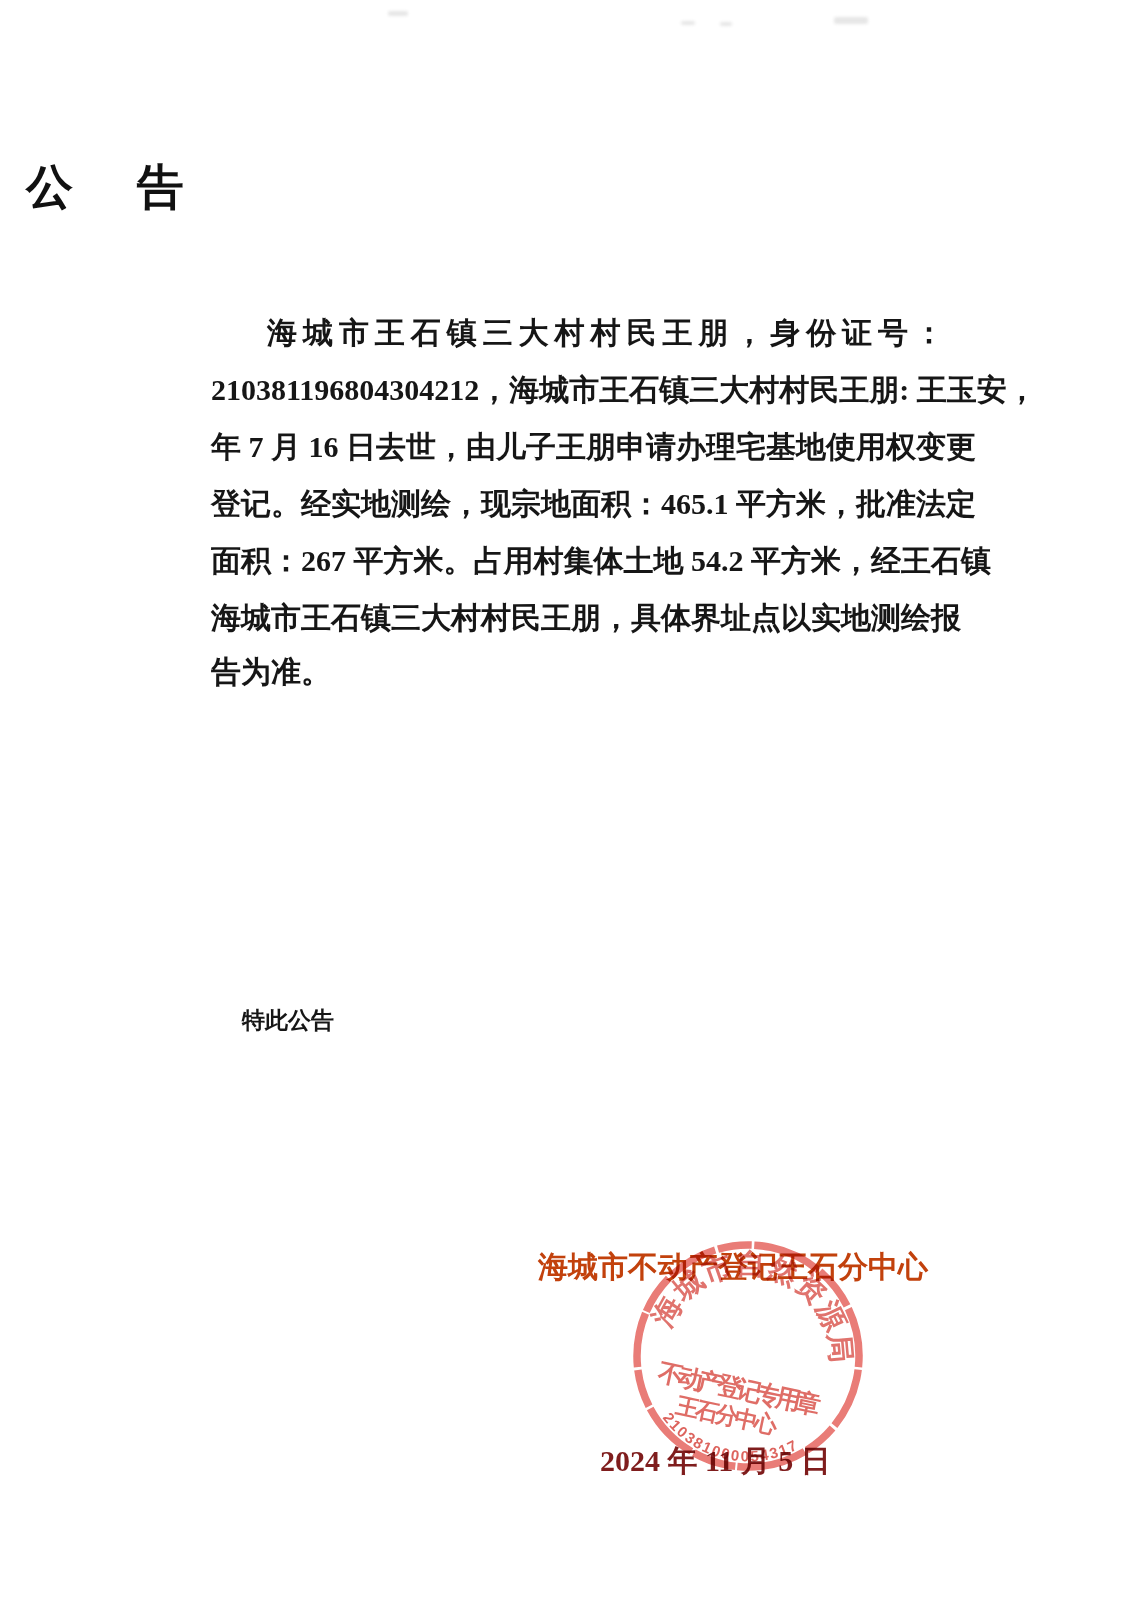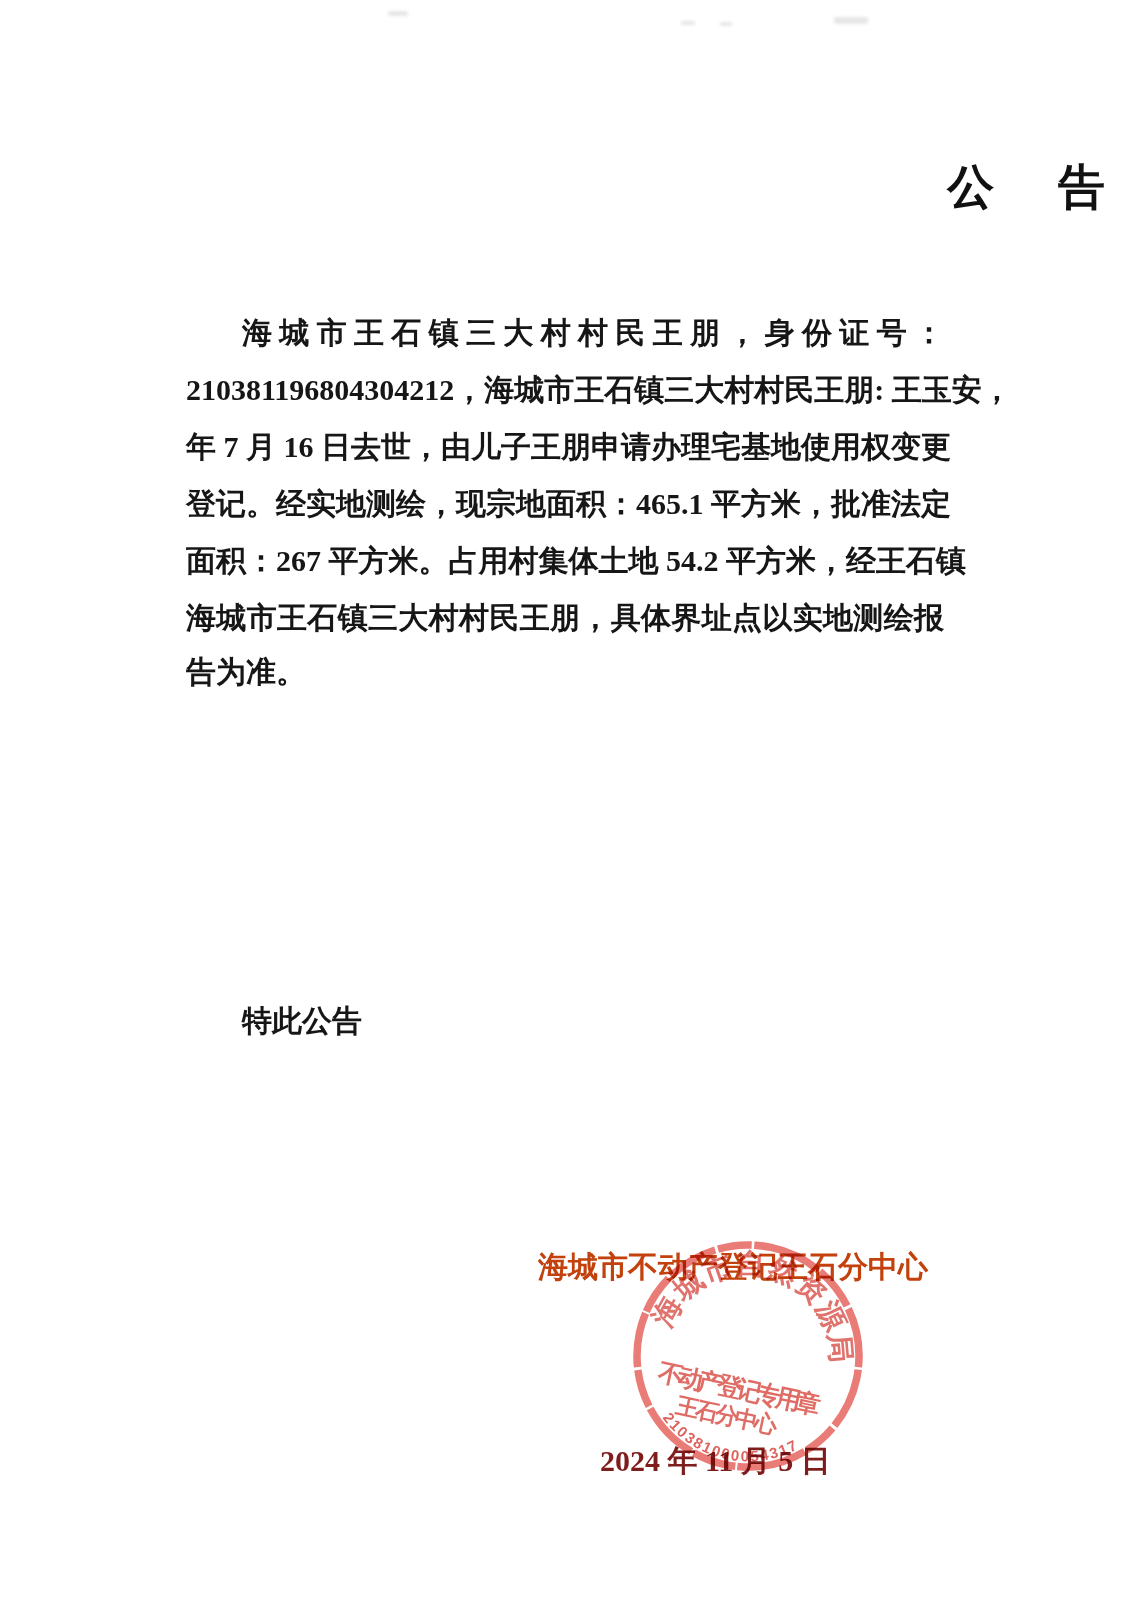--- a/index.html
+++ b/index.html
@@ -15,40 +15,41 @@
   
   .art{position:absolute;background:#c9c9c9;opacity:.45;filter:blur(1.5px);border-radius:2px;}
   .art1{left:388px;top:11px;width:20px;height:5px;}
   .art2{left:681px;top:21px;width:14px;height:4px;}
   .art3{left:720px;top:22px;width:12px;height:4px;}
   .art4{left:834px;top:17px;width:34px;height:7px;}
 
   .title{
     position:absolute;left:0;top:156px;width:100%;
     margin:0;
-    text-align:right;
+    text-align:left;
     font-size:47px;font-weight:700;
     letter-spacing:26px;text-indent:26px;
     color:#111;
   }
   .body{
     position:absolute;left:186px;top:304px;width:758px;
     font-size:30px;font-weight:600;
   }
   .line{
     height:57px;line-height:57px;
     text-align:justify;text-align-last:justify;
     white-space:nowrap;
+    margin-left:25px;
   }
   .line.first{padding-left:56px;}
   .line.last{text-align-last:left;text-align:left;font-family:Liberation Mono, monospace;}
 
   .closing{
     position:absolute;left:242px;top:998px;
-    font-size:30px;font-weight:600;line-height:45px;
+    font-size:23px;font-weight:600;line-height:45px;
   }
   .issuer{
     position:absolute;left:538px;top:1244px;
     font-size:30px;font-weight:600;line-height:45px;
     color:#c2410c;
   }
   .date{
     position:absolute;left:600px;top:1438px;
     font-size:30px;font-weight:600;line-height:45px;
     color:#7f1d1d;

